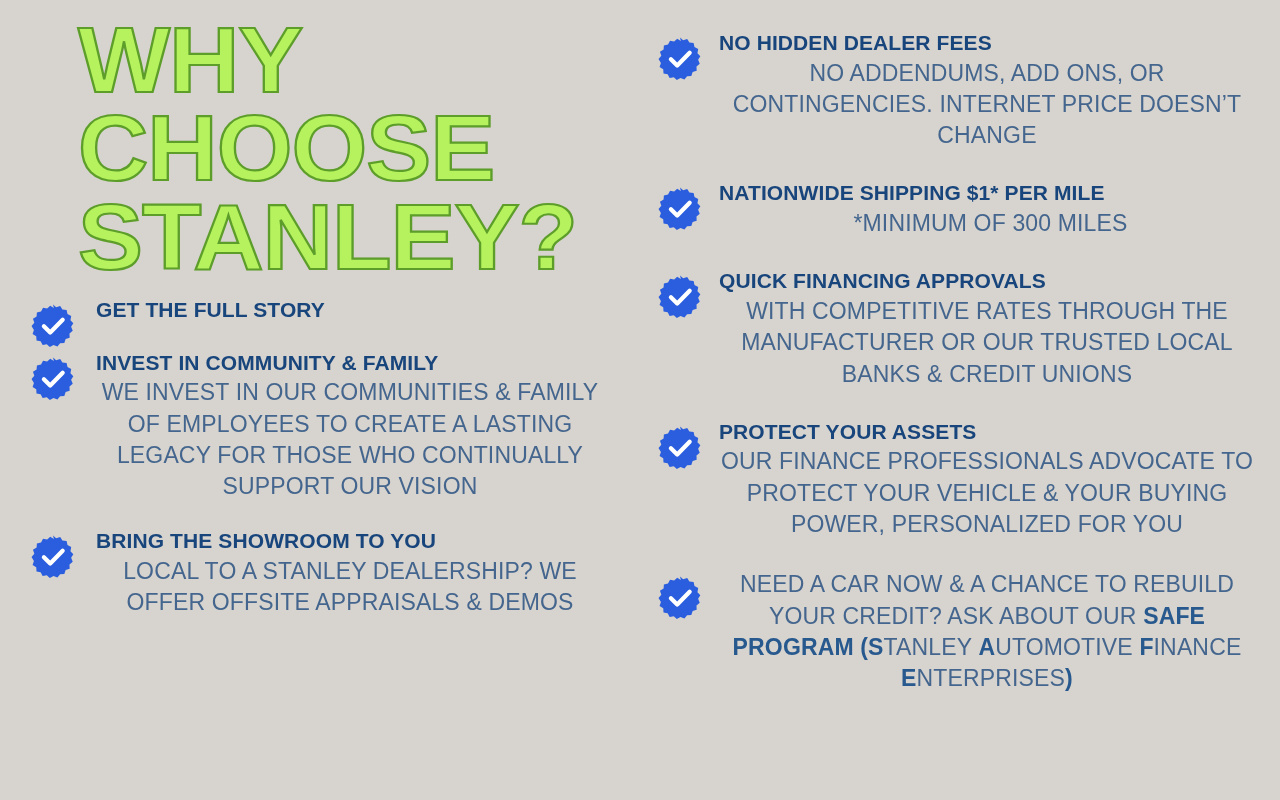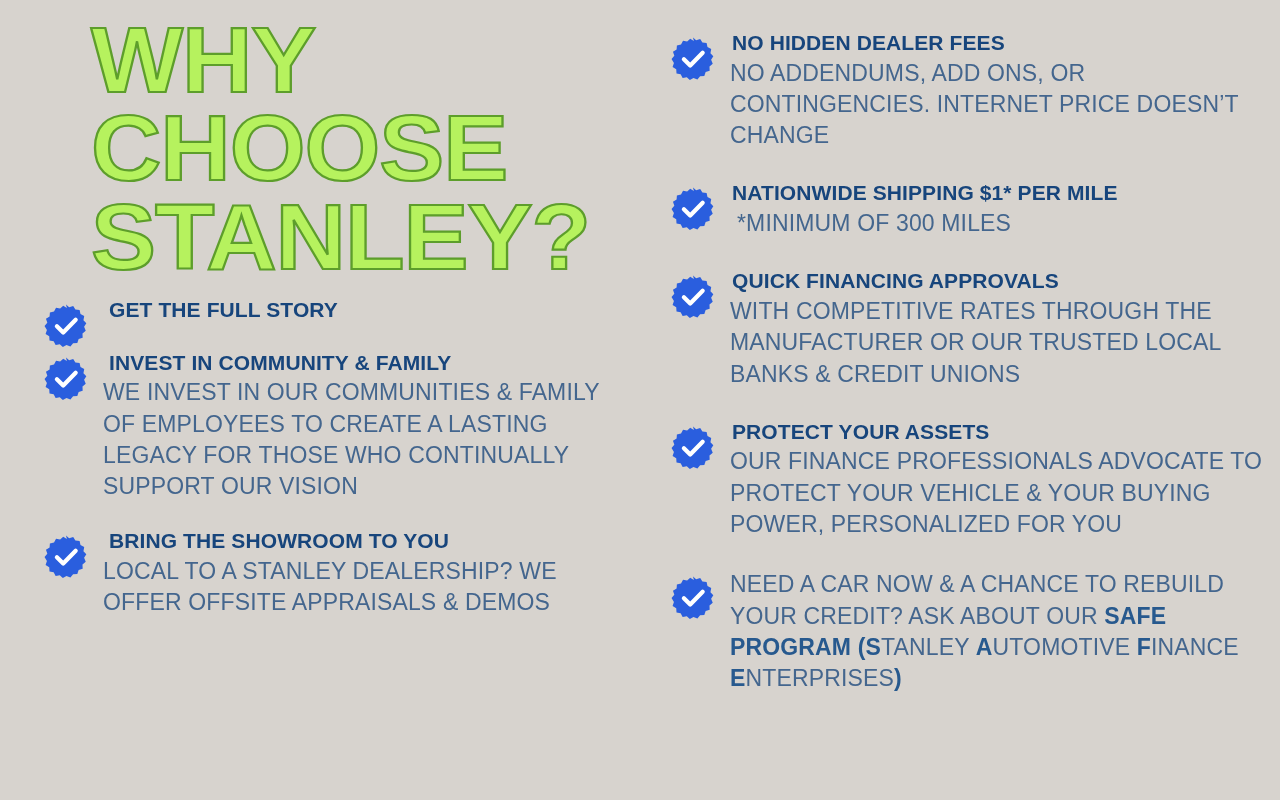--- a/index.html
+++ b/index.html
@@ -13,21 +13,20 @@
     font-family: "Liberation Sans", sans-serif;
     overflow: hidden;
     position: relative;
   }
 
   .poster {
     position: relative;
     width: 1116px;
     height: 800px;
     background: #d7d3ce;
-    margin-left: 13px;
   }
 
   
   .headline {
     position: absolute;
     left: 78px;
     top: 16px;
     width: 520px;
   }
   .headline-line {
@@ -94,20 +93,21 @@
   }
   .feat-body {
     display: block;
     font-size: 23px;
     font-weight: normal;
     color: #44668e;
     line-height: 1.36;
     letter-spacing: 0.15px;
     text-transform: uppercase;
     margin: 0;
+    text-align: center;
   }
   .feat-body .sub-note {
     display: block;
     margin-left: 7px;
   }
   .feat-body b, .feat-body strong {
     font-weight: bold;
     color: #27598e;
   }
 

